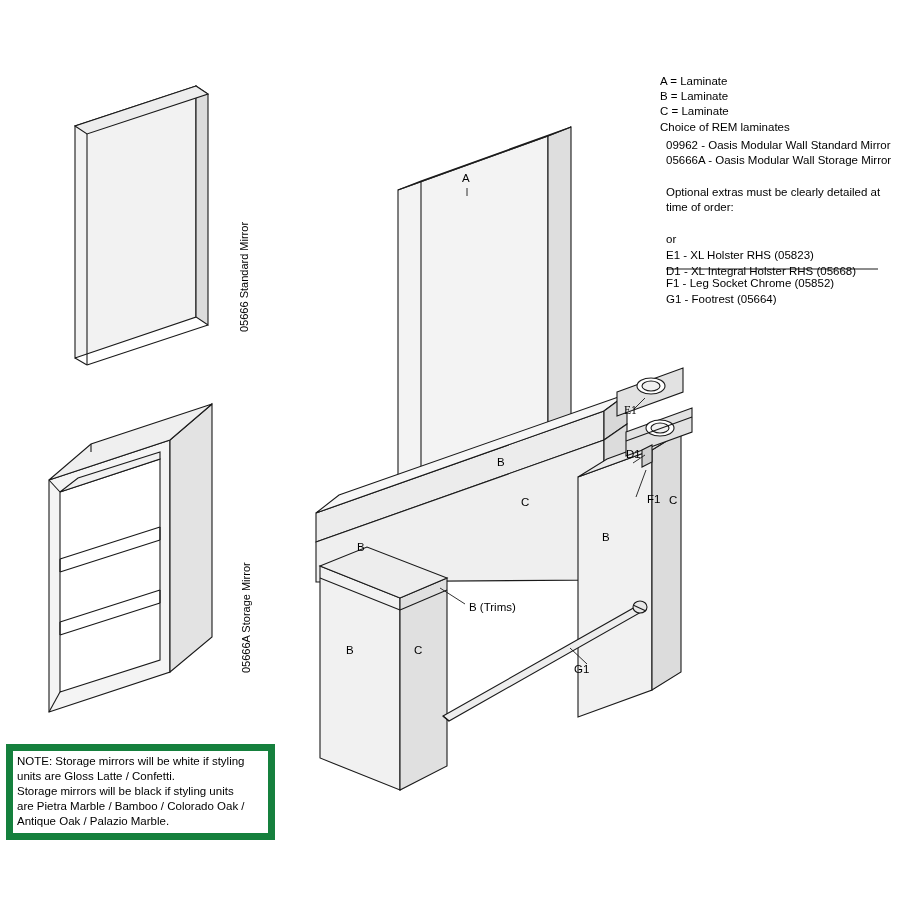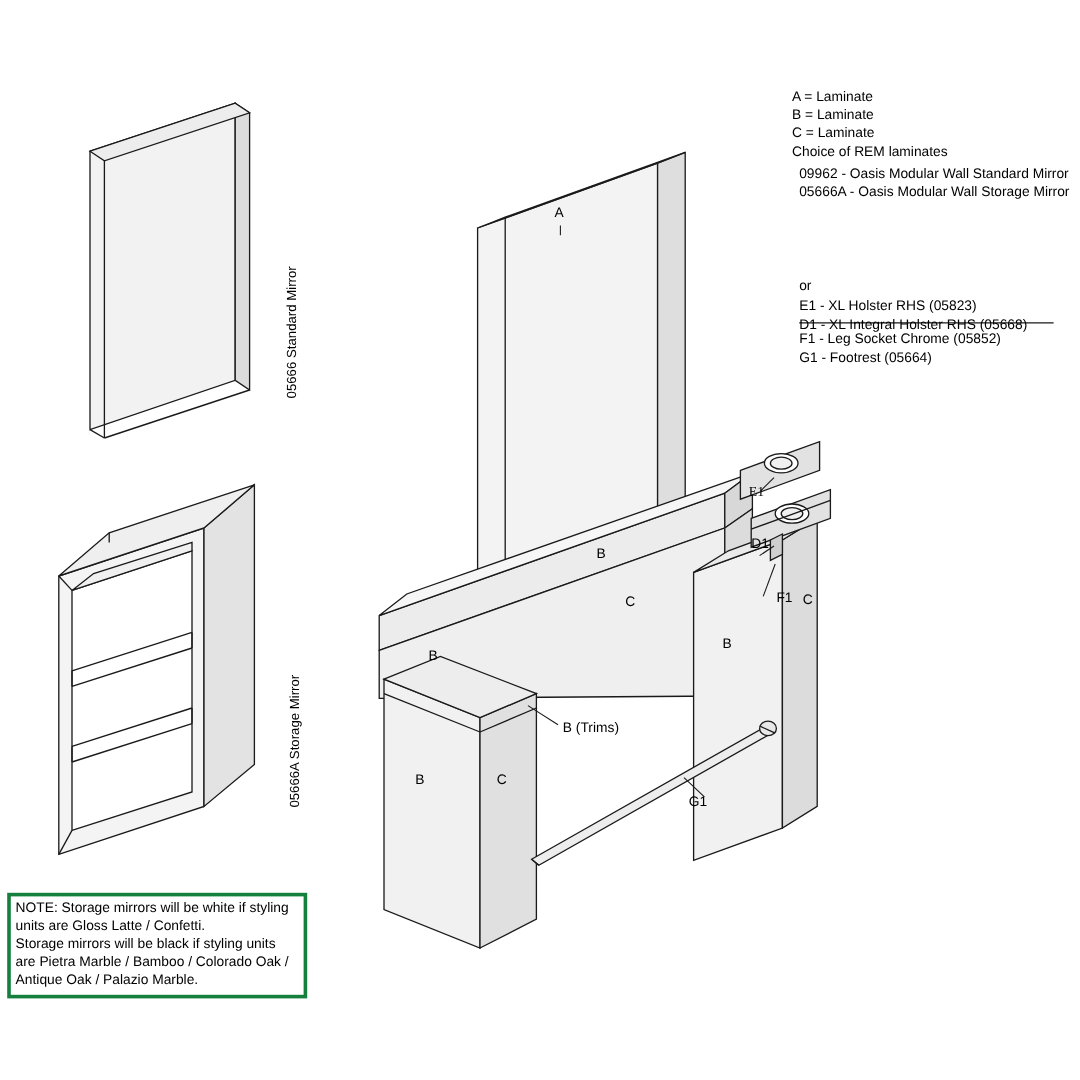--- a/index.html
+++ b/index.html
@@ -35,24 +35,24 @@
   }
   .vert-label {
     position: absolute;
     font-size: 11px;
     transform-origin: 0 0;
     transform: rotate(-90deg);
     white-space: nowrap;
   }
   .note-box {
     position: absolute;
-    border: 3px solid #15803d;
+    border: 7px solid #15803d;
     font-size: 11.5px;
     line-height: 1.3;
-    padding: 3px 4px 4px 4px;
+    padding: 3px 15px 4px 4px;
     white-space: pre-line;
     background: #fff;
   }
   .callout {
     position: absolute;
     font-size: 11.5px;
     white-space: pre;
   }
 </style>
 </head>
@@ -167,20 +167,22 @@
   </svg>
 
   <div class="spec-block" style="left:630px; top:74px; width:225px;margin-left:30px;">A = Laminate
 B = Laminate
 C = Laminate
 Choice of REM laminates</div>
 
   <div class="spec-block" style="left:666px; top:138px; width:232px;">09962 - Oasis Modular Wall Standard Mirror
 05666A - Oasis Modular Wall Storage Mirror</div>
 
+  <div class="spec-block" style="left:666px; top:185px; width:225px;">Optional extras must be clearly detailed at
+time of order:</div>
 
   <div class="spec-block" style="left:666px; top:216px; width:225px;margin-top:48px;">D1 - XL Integral Holster RHS (05668)</div>
 
   <div class="spec-block" style="left:666px; top:232px; width:225px;">or</div>
 
   <div class="spec-block" style="left:666px; top:248px; width:225px;">E1 - XL Holster RHS (05823)</div>
 
   <div class="spec-block" style="left:666px; top:276px; width:225px;">F1 - Leg Socket Chrome (05852)</div>
 
   <div class="spec-block" style="left:666px; top:292px; width:225px;">G1 - Footrest (05664)</div>

